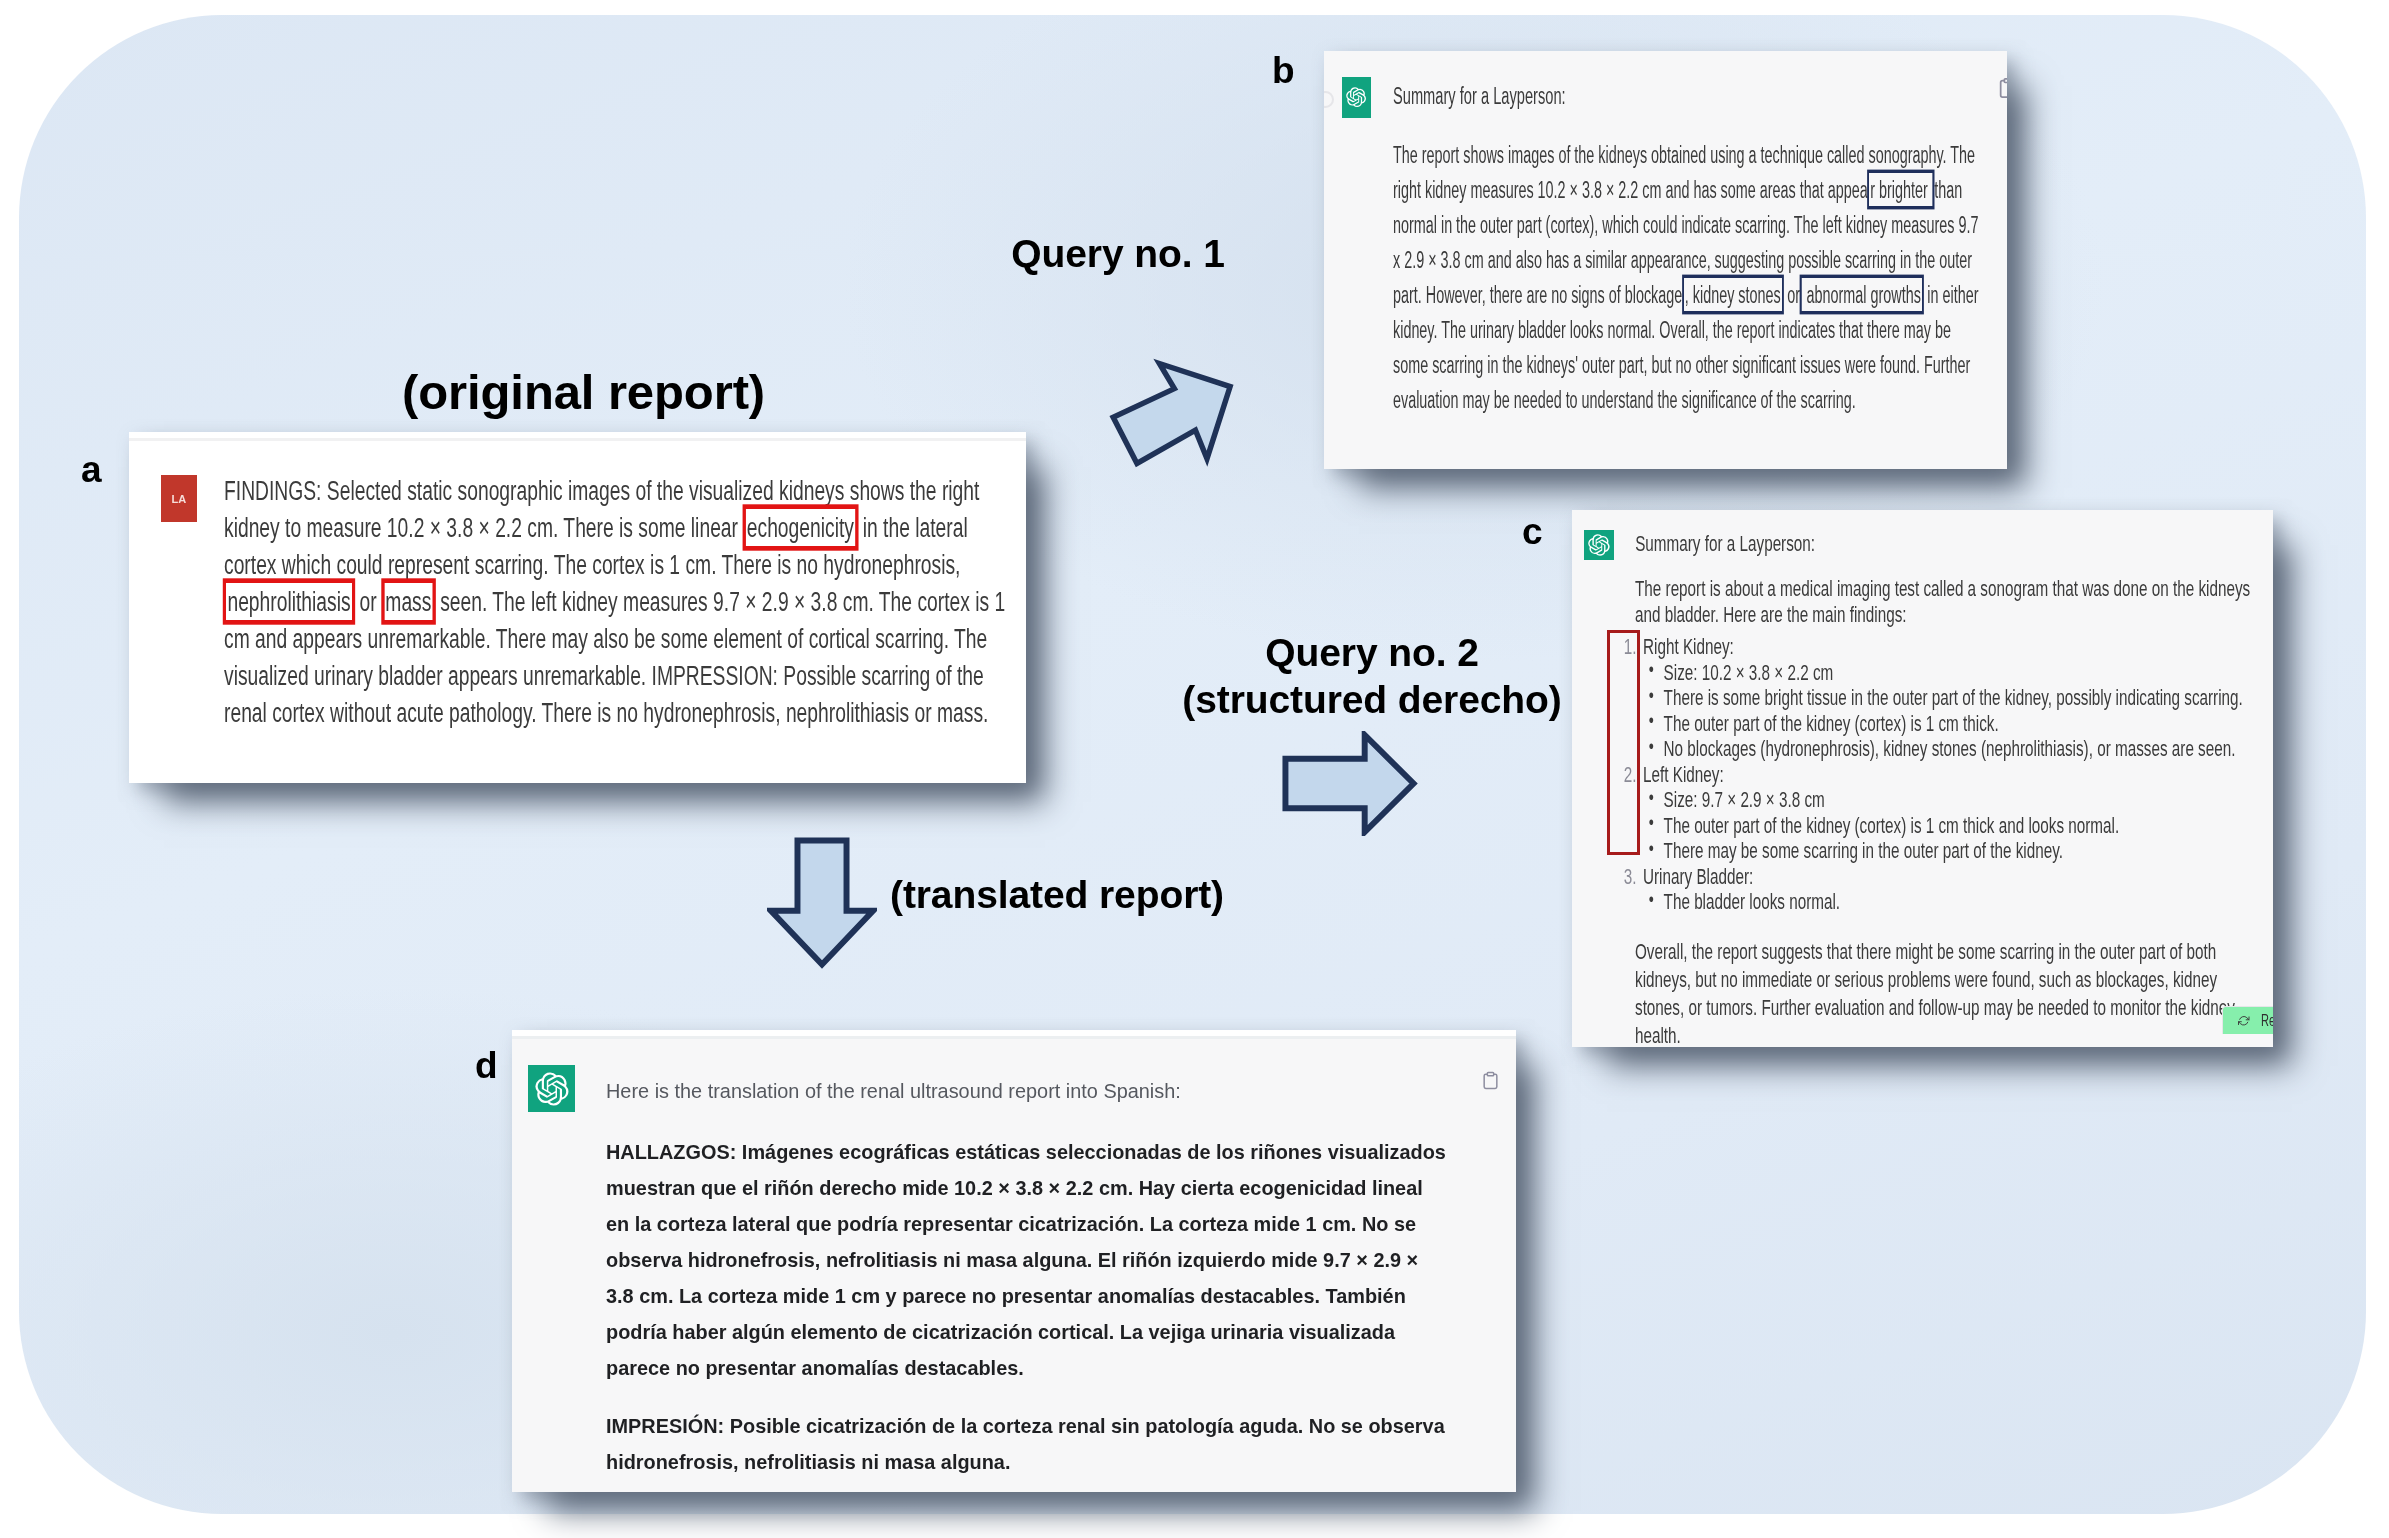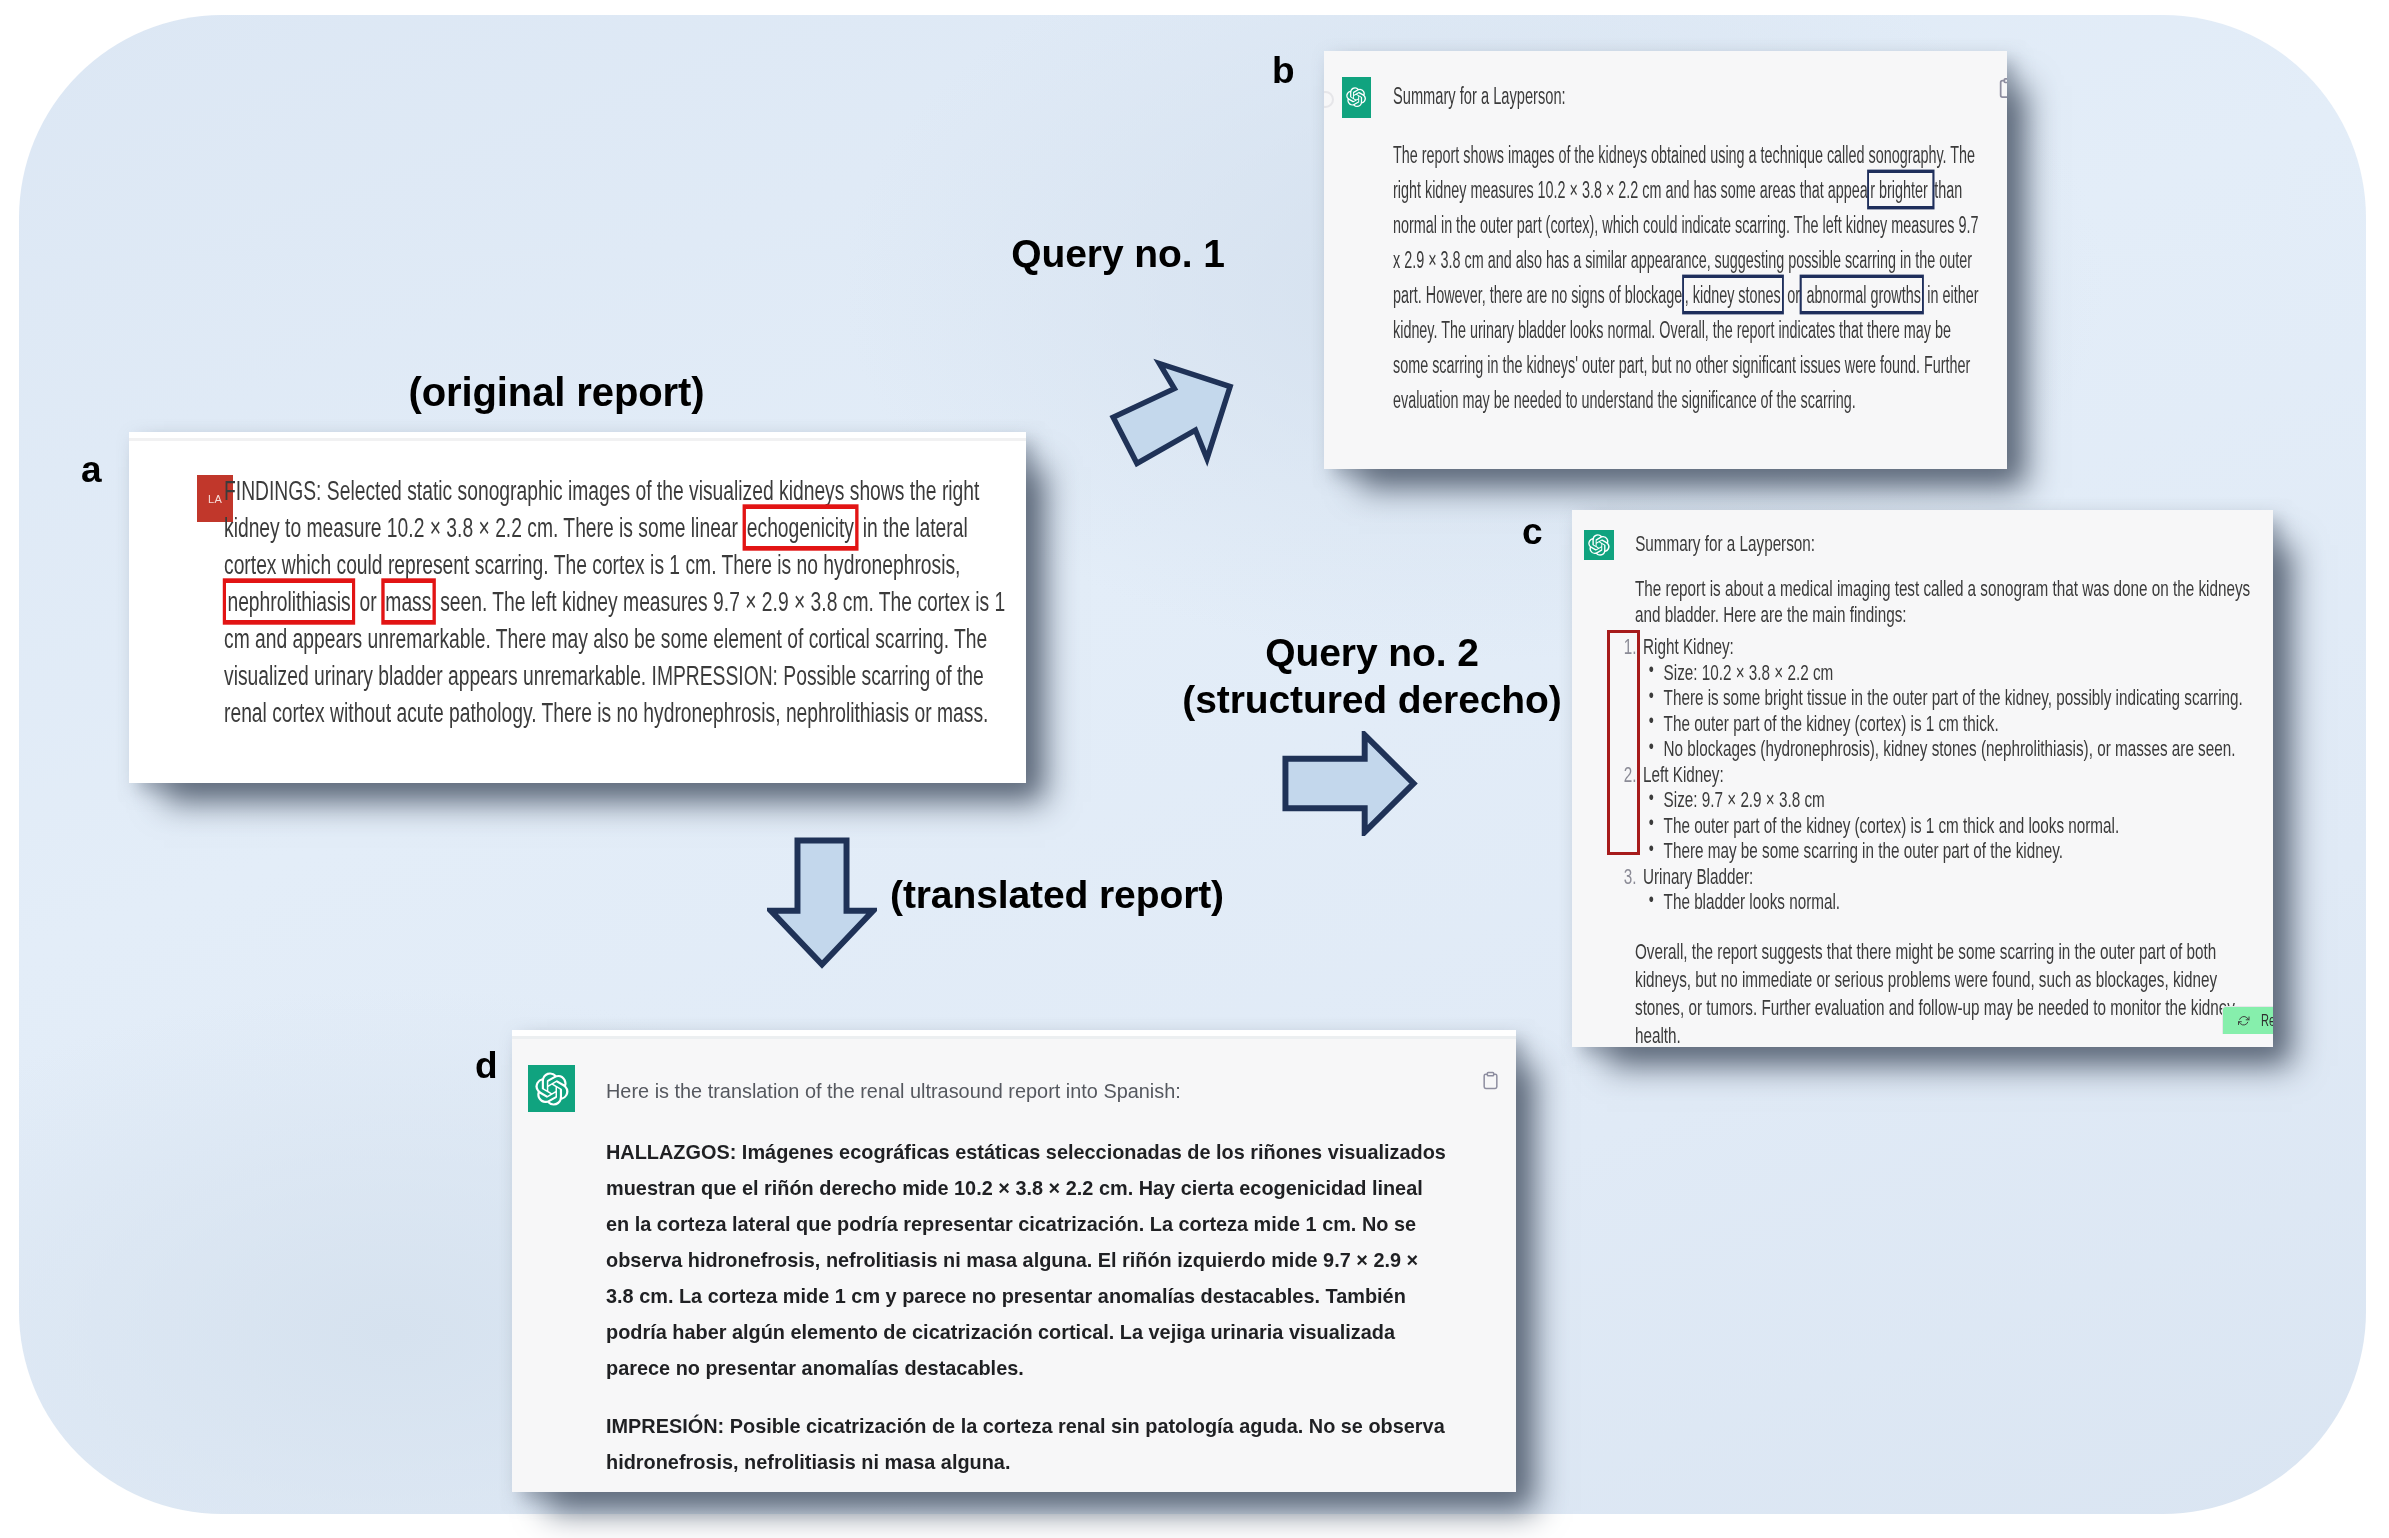--- a/index.html
+++ b/index.html
@@ -22,21 +22,21 @@
   .plabel{position:absolute;font-weight:bold;color:#000;font-size:37px;line-height:1;
           letter-spacing:-0.7px;}
 
   
   .qcap{position:absolute;text-align:center;font-weight:bold;color:#000000;
         font-size:39px;line-height:47px;letter-spacing:-0.1px;white-space:nowrap;}
   .qcap span{display:block;}
 
   
   .avatar{position:absolute;display:flex;align-items:center;justify-content:center;}
-  .avatar.la{background:#c1372b;color:#f7ddd9;font-weight:400;letter-spacing:0.2px;margin-left:36px;}
+  .avatar.la{background:#c1372b;color:#f7ddd9;font-weight:700;letter-spacing:0.2px;}
   .avatar.gpt{background:#10a37f;}
 
   
   .body-text{position:absolute;color:#2a2a2a;transform-origin:0 0;}
   .hl-red{box-shadow:0 0 0 4.7px #e21414;position:relative;z-index:2;background:#fff;
           padding:4.1px 1.4px 2.7px;margin:0 3.4px;}
   .hl-navy{box-shadow:0 0 0 3.4px #1f2f5c;position:relative;z-index:2;background:#f7f7f8;
           padding:4.1px 1.4px 2.7px;margin:0 2.7px;}
   .copy-icon{position:absolute;}
 
@@ -177,21 +177,21 @@
   <div class="qcap" style="left:881px;top:230px;width:474px;">
     <span>Query no. 1</span>
   </div>
   <div class="qcap" style="left:1135px;top:629px;width:474px;">
     <span>Query no. 2</span>
     <span>(structured derecho)</span>
   </div>
   <div class="qcap" style="left:820px;top:871px;width:474px;">
     <span>(translated report)</span>
   </div>
-  <div class="qcap" style="left:387px;top:369px;width:339px;font-size:40px;">(original report)</div>
+  <div class="qcap" style="left:402px;top:369px;width:339px;font-size:49px;">(original report)</div>
 
   <svg class="arrow-svg" style="position:absolute;left:1105px;top:356px;width:136px;height:119px;" viewBox="0 0 200 175">
     <polygon points="80,11 184,45 150,151 133,109 47,158 12,90 102,48" fill="#c4d8ec" stroke="#1f3257" stroke-width="8" stroke-linejoin="miter"></polygon>
   </svg>
 
   <svg class="arrow-svg" style="position:absolute;left:1281px;top:731px;width:137px;height:105px;" viewBox="0 0 206 159">
     <polygon points="6,42 126,42 126,6 200,79.5 126,153 126,117 6,117" fill="#c3d7ec" stroke="#1f3257" stroke-width="9" stroke-linejoin="miter"></polygon>
   </svg>
 
   <svg class="arrow-svg" style="position:absolute;left:767px;top:836px;width:110px;height:133px;" viewBox="0 0 166 199">

